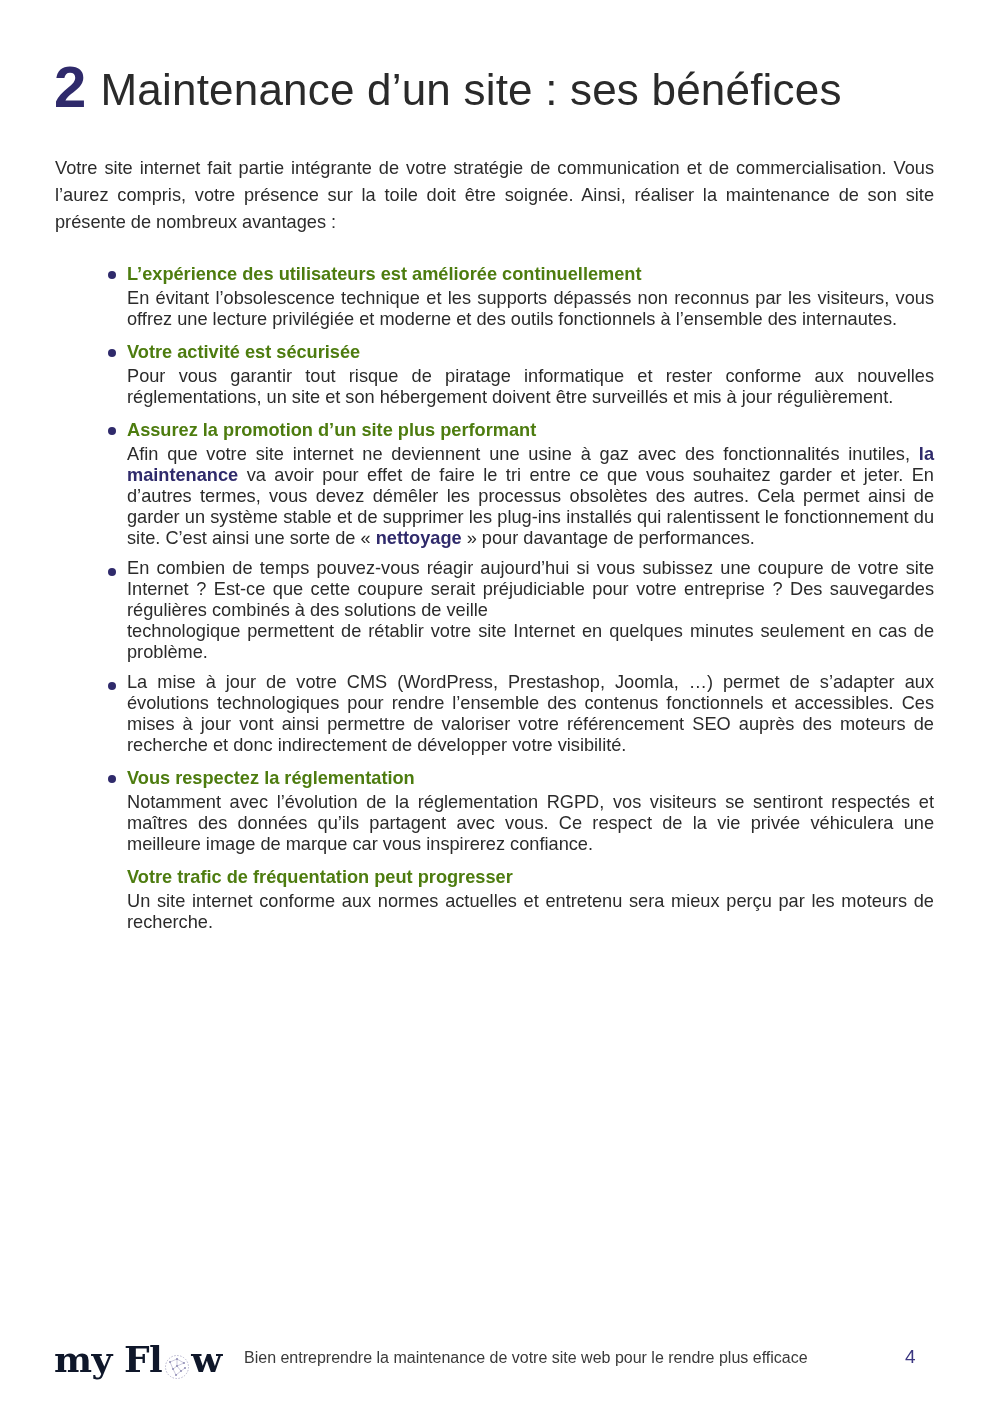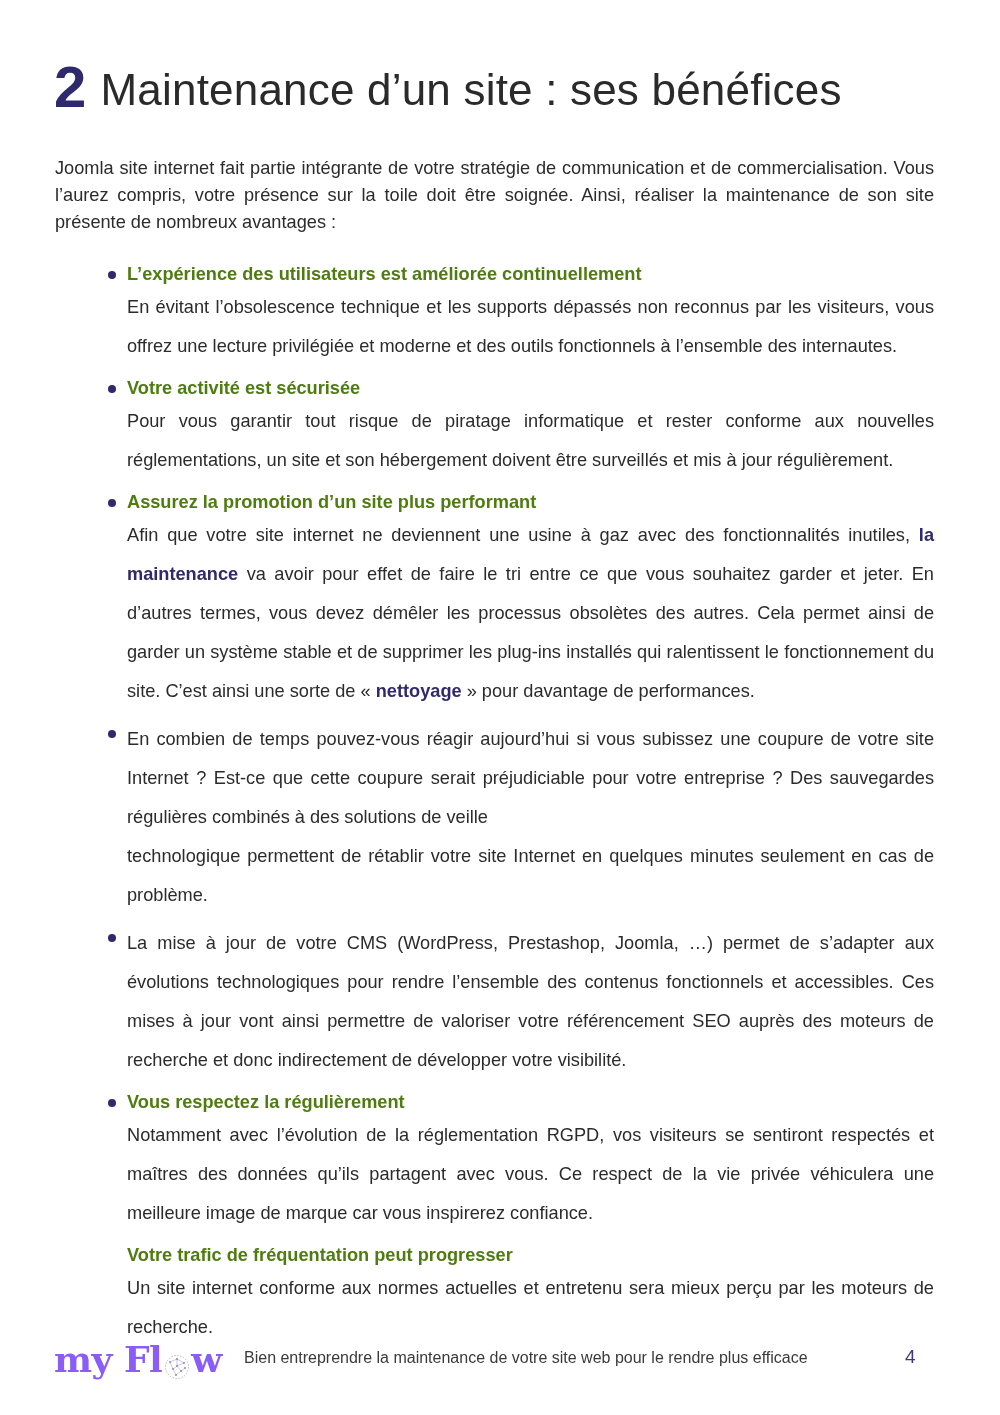--- a/index.html
+++ b/index.html
@@ -77,21 +77,21 @@
       margin: 0;
       font-size: 18.2px;
       line-height: 27px;
       font-weight: bold;
       color: #4d7c0f;
       text-align: justify;
     }
     .item .body {
       margin: 0;
       font-size: 18.2px;
-      line-height: 39px;
+      line-height: 21px;
       text-align: justify;
       color: #2b2b2b;
     }
     .hl {
       font-weight: bold;
       color: #2f2a6b;
     }
     .it { }
     .footer {
       position: absolute;
@@ -103,21 +103,21 @@
     .logo {
       position: absolute;
       left: 54px;
       top: 4px;
       height: 40px;
       display: flex;
       align-items: center;
       font-family: "DejaVu Serif", "Liberation Serif", serif;
       font-weight: bold;
       font-size: 36px;
-      color: #8b5cf6;
+      color: #0f172a;
       letter-spacing: -0.5px;
       white-space: nowrap;
     }
     .logo .globe {
       display: inline-block;
       width: 26px;
       height: 26px;
       margin: 0 1px 0 2px;
     }
     .footer-text {
@@ -138,21 +138,21 @@
       color: #3b3680;
     }
   </style>
 </head>
 <body>
 
 <div class="page">
 
   <h1 class="title"><span class="num">2</span><span>Maintenance d’un site : ses bénéfices</span></h1>
 
-  <p class="intro">Joomla site internet fait partie intégrante de votre stratégie de communication et de commercialisation. Vous l’aurez compris, votre présence sur la toile doit être soignée. Ainsi, réaliser la maintenance de son site présente de nombreux avantages :</p>
+  <p class="intro">Votre site internet fait partie intégrante de votre stratégie de communication et de commercialisation. Vous l’aurez compris, votre présence sur la toile doit être soignée. Ainsi, réaliser la maintenance de son site présente de nombreux avantages :</p>
 
   <ul class="list">
 
     <li class="item">
       <span class="bullet"></span>
       <p class="heading">L’expérience des utilisateurs est améliorée continuellement</p>
       <p class="body">En évitant l’obsolescence technique et les supports dépassés non reconnus par les visiteurs, vous offrez une lecture privilégiée et moderne et des outils fonctionnels à l’ensemble des internautes.</p>
     </li>
 
     <li class="item">
@@ -172,21 +172,21 @@
       <p class="body"><span>En combien de temps pouvez-vous réagir aujourd’hui si vous subissez une coupure de votre site Internet ? Est-ce que cette coupure serait préjudiciable pour votre entreprise ? Des sauvegardes régulières combinés à des solutions de veille</span><br><span>technologique permettent de rétablir votre site Internet en quelques minutes seulement en cas de problème.</span></p>
     </li>
 
     <li class="item">
       <span class="bullet"></span>
       <p class="body"><span>La mise à jour de votre CMS (</span><span class="it">WordPress, Prestashop, Joomla, …</span><span>) permet de s’adapter aux évolutions technologiques pour rendre l’ensemble des contenus fonctionnels et accessibles. Ces mises à jour vont ainsi permettre de valoriser votre référencement SEO auprès des moteurs de recherche et donc indirectement de développer votre visibilité.</span></p>
     </li>
 
     <li class="item">
       <span class="bullet"></span>
-      <p class="heading">Vous respectez la régulièrement</p>
+      <p class="heading">Vous respectez la réglementation</p>
       <p class="body">Notamment avec l’évolution de la réglementation RGPD, vos visiteurs se sentiront respectés et maîtres des données qu’ils partagent avec vous. Ce respect de la vie privée véhiculera une meilleure image de marque car vous inspirerez confiance.</p>
     </li>
 
     <li class="item">
       <p class="heading">Votre trafic de fréquentation peut progresser</p>
       <p class="body">Un site internet conforme aux normes actuelles et entretenu sera mieux perçu par les moteurs de recherche.</p>
     </li>
 
   </ul>
 

